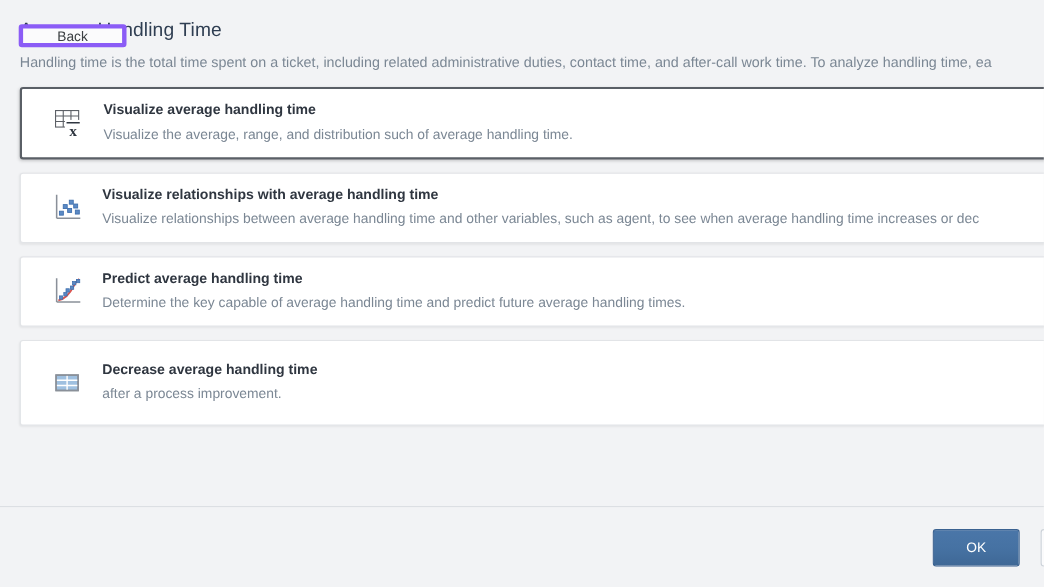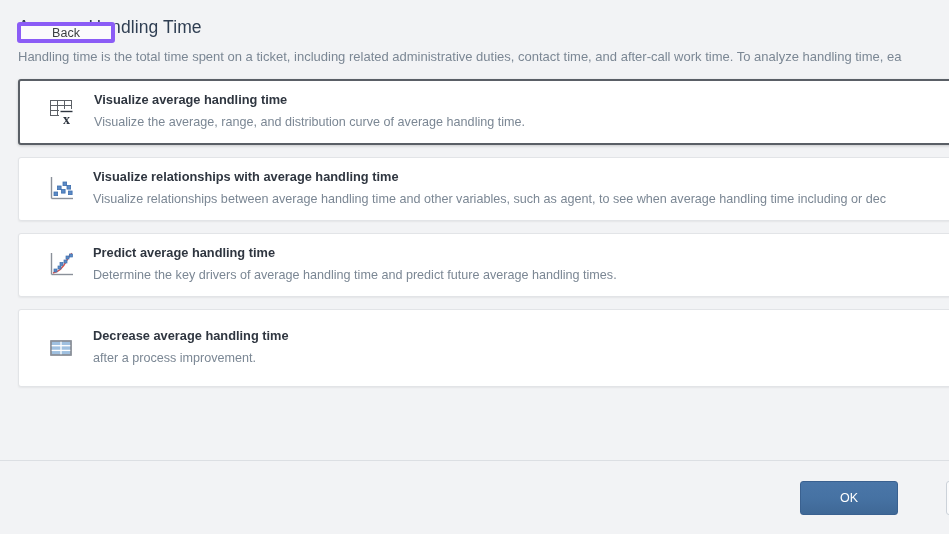--- a/index.html
+++ b/index.html
@@ -138,23 +138,23 @@
   .btn-back {
     left: 17px;
     top: 22px;
     width: 98px;
     height: 21px;
     background: #fbfbfc;
     border: 4px solid #8b5cf6;
     color: #3c4043;
   }
   .btn-ok {
-    left: 800px;
+    left: 848px;
     top: 481px;
-    width: 98px;
+    width: 79px;
     height: 34px;
     background: linear-gradient(to bottom, #4a76a8 0%, #4672a3 50%, #3f6896 100%);
     border: 1px solid #3a6characters;
     border: 1px solid #3a6190;
     color: #ffffff;
   }
   .btn-cancel-partial {
     left: 946px;
     top: 481px;
     width: 98px;
@@ -191,21 +191,21 @@
             <line x1="17.5" y1="3.5" x2="17.5" y2="18.5"></line>
           </g>
           <rect x="12" y="12" width="16" height="16" fill="#ffffff"></rect>
           <line x1="13.5" y1="14.5" x2="25.5" y2="14.5" stroke="#2f3640" stroke-width="1.4"></line>
           <text x="19.5" y="27" font-family="'Liberation Serif', serif" font-size="14" font-weight="700" fill="#2f3640" text-anchor="middle">x</text>
         </svg>
       </div>
       <div class="card-text">
         <div class="card-title">Visualize average handling time</div>
         <div class="card-desc">
-          <span>Visualize the average, range, and distribution curve of average handling time.</span>
+          <span>Visualize the average, range, and distribution such of average handling time.</span>
         </div>
       </div>
     </div>
 
     <div class="option-card card-2">
       <div class="card-icon">
         <svg width="30" height="30" viewBox="0 0 30 30">
           <line x1="5.5" y1="3" x2="5.5" y2="24.5" stroke="#8a9099" stroke-width="1.4"></line>
           <line x1="5.5" y1="24.5" x2="27" y2="24.5" stroke="#8a9099" stroke-width="1.4"></line>
           <g fill="#5b8ac5" stroke="#3f6fae" stroke-width="0.8">
@@ -214,21 +214,21 @@
             <rect x="15.5" y="15.5" width="3.6" height="3.6"></rect>
             <rect x="17" y="8" width="3.6" height="3.6"></rect>
             <rect x="21" y="11.5" width="3.6" height="3.6"></rect>
             <rect x="22.5" y="17" width="3.6" height="3.6"></rect>
           </g>
         </svg>
       </div>
       <div class="card-text">
         <div class="card-title">Visualize relationships with average handling time</div>
         <div class="card-desc">
-          <span>Visualize relationships between average handling time and other variables, such as agent, to see when average handling time including or dec</span>
+          <span>Visualize relationships between average handling time and other variables, such as agent, to see when average handling time increases or dec</span>
         </div>
       </div>
     </div>
 
     <div class="option-card card-3">
       <div class="card-icon">
         <svg width="30" height="30" viewBox="0 0 30 30">
           <line x1="5.5" y1="3" x2="5.5" y2="24.5" stroke="#8a9099" stroke-width="1.4"></line>
           <line x1="5.5" y1="24.5" x2="27" y2="24.5" stroke="#8a9099" stroke-width="1.4"></line>
           <path d="M7,23 C13,22 18,16 21,10 C22.5,7 24,5 26,3.5" fill="none" stroke="#d9534f" stroke-width="1.6"></path>
@@ -238,21 +238,21 @@
             <rect x="14" y="12.5" width="3" height="3"></rect>
             <rect x="18" y="10" width="3" height="3"></rect>
             <rect x="20" y="6" width="3" height="3"></rect>
             <rect x="23.5" y="4" width="3" height="3"></rect>
           </g>
         </svg>
       </div>
       <div class="card-text">
         <div class="card-title">Predict average handling time</div>
         <div class="card-desc">
-          <span>Determine the key drivers of average handling time and predict future average handling times.</span>
+          <span>Determine the key capable of average handling time and predict future average handling times.</span>
         </div>
       </div>
     </div>
 
     <div class="option-card card-4">
       <div class="card-icon">
         <svg width="30" height="30" viewBox="0 0 30 30">
           <rect x="5" y="8" width="20" height="14" fill="#9fc0e0" stroke="#8a9099" stroke-width="1.4"></rect>
           <g stroke="#ffffff" stroke-width="1.3">
             <line x1="5" y1="12.7" x2="25" y2="12.7"></line>

